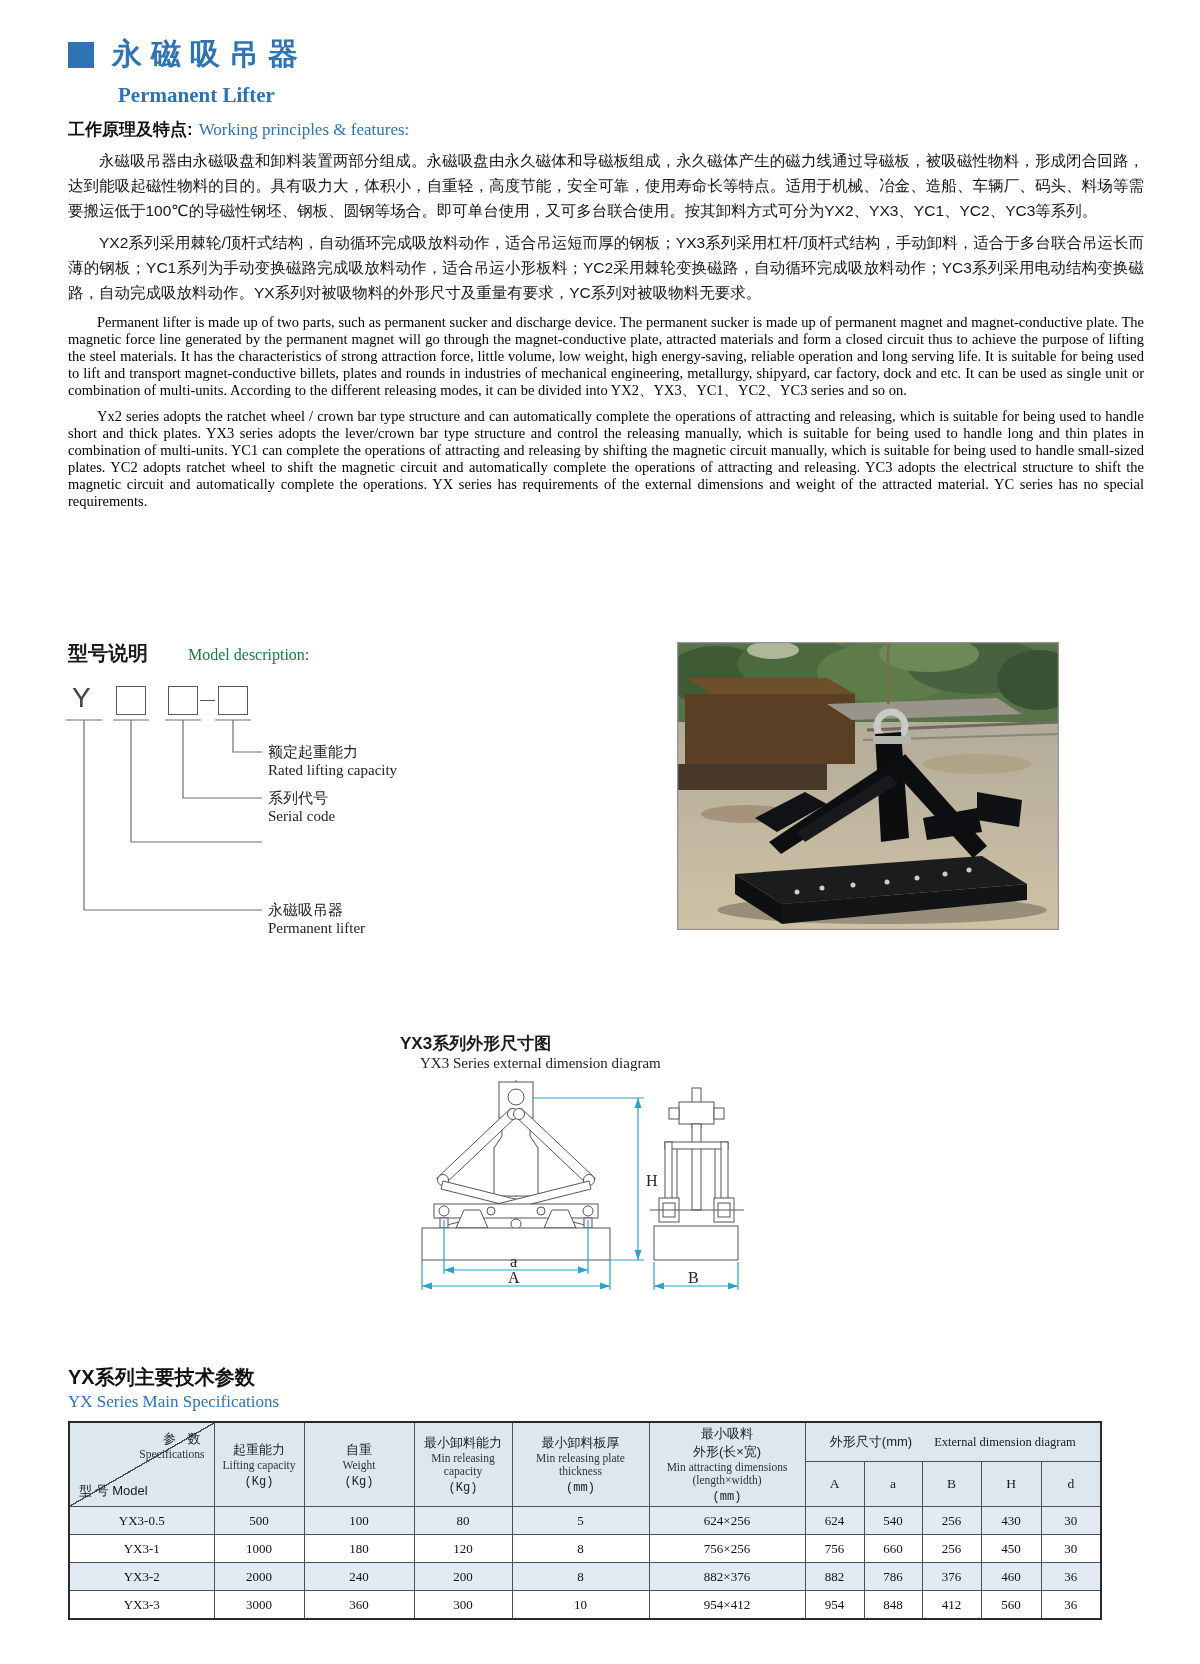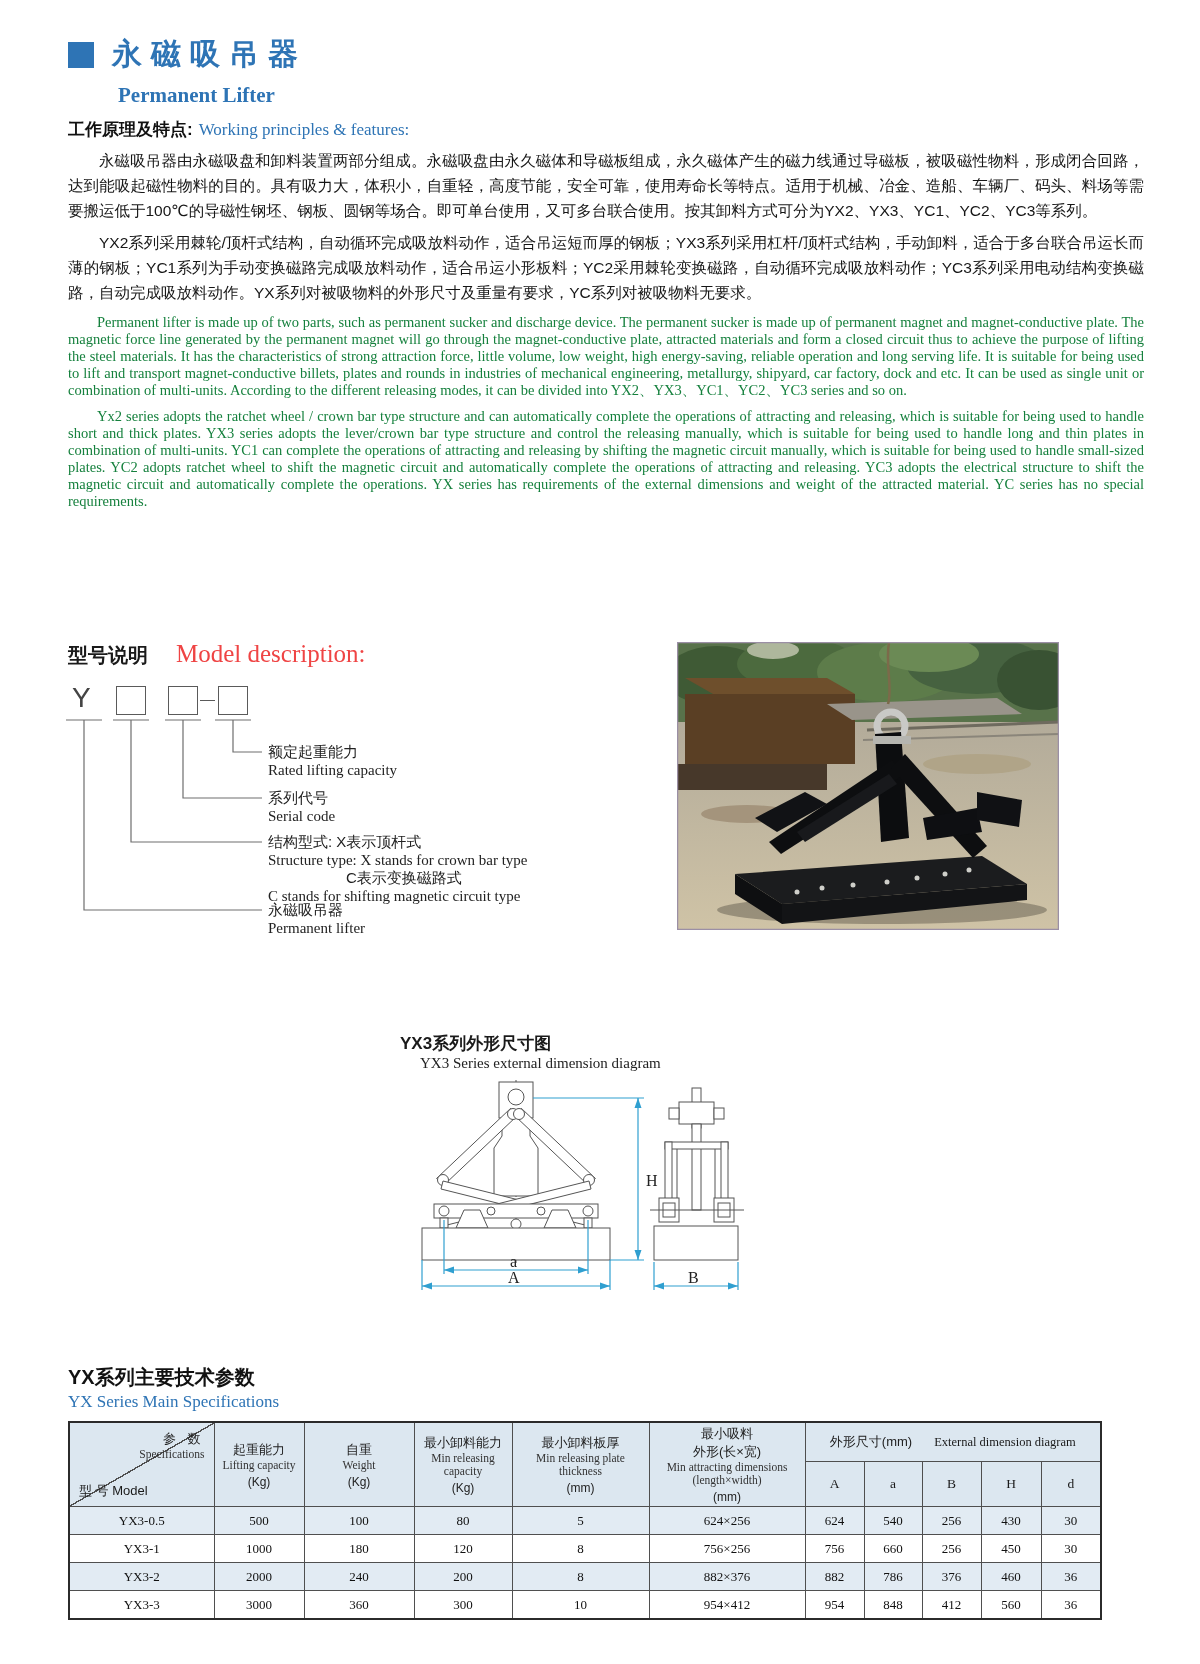--- a/index.html
+++ b/index.html
@@ -12,26 +12,26 @@
   .doc-title{font-size:30px;font-weight:bold;color:#2e74b5;letter-spacing:9px;}
   .doc-subtitle{margin:8px 0 0 50px;font-size:21px;font-weight:bold;color:#2e74b5;
                 font-family:"Liberation Serif","DejaVu Serif",serif;}
   
   .sec-working{position:absolute;top:118px;left:68px;width:1076px;}
   .sec-heading{font-size:17px;font-weight:bold;color:#111;}
   .sec-heading .en{font-family:"Liberation Serif","DejaVu Serif",serif;font-weight:normal;
                    color:#2e74b5;margin-left:6px;}
   .cn-para{font-size:15.5px;line-height:25px;text-align:justify;text-indent:2em;margin:7px 0 0 0;color:#161616;}
   .en-para{font-family:"Liberation Serif","DejaVu Serif",serif;font-size:14.5px;line-height:17px;
-           text-align:justify;text-indent:2em;margin:9px 0 0 0;color:#15803d;}
+           text-align:justify;text-indent:2em;margin:9px 0 0 0;color:#000000;}
   
   .sec-model{position:absolute;top:640px;left:0;width:1200px;height:334px;}
   .model-heading{position:absolute;left:68px;top:0;font-size:20px;font-weight:bold;}
   .model-heading .en{font-family:"Liberation Serif","DejaVu Serif",serif;font-weight:normal;
-                     font-size:25px;color:#ef4444;margin-left:28px;}
+                     font-size:16px;color:#15803d;margin-left:40px;}
   .code-y{position:absolute;left:72px;top:42px;font-size:28px;color:#444;}
   .code-box{position:absolute;top:46px;width:28px;height:27px;border:1.5px solid #5a5a5a;background:#fff;}
   .code-dash{position:absolute;left:200px;top:60px;width:15px;height:0;border-top:1.5px solid #5a5a5a;}
   .model-svg{position:absolute;left:0;top:0;}
   .mlabel{position:absolute;left:268px;font-size:15px;line-height:18px;color:#222;}
   .mlabel .en{font-family:"Liberation Serif","DejaVu Serif",serif;}
   .mlabel .cn2{padding-left:78px;}
   .photo{position:absolute;left:677px;top:2px;width:382px;height:288px;}
   
   .sec-diagram{position:absolute;top:1028px;left:0;width:1200px;height:300px;}
@@ -41,21 +41,21 @@
   .diag-svg{position:absolute;left:396px;top:50px;}
   
   .sec-table{position:absolute;top:1364px;left:68px;width:956px;}
   .tbl-title{font-size:20px;font-weight:bold;color:#111;}
   .tbl-sub{font-family:"Liberation Serif","DejaVu Serif",serif;font-size:17px;color:#2e74b5;margin:1px 0 9px 0;}
   table.spec{border-collapse:collapse;table-layout:fixed;width:1032px;border:2px solid #2b2b2b;}
   table.spec th,table.spec td{border:1px solid #4f4f4f;overflow:hidden;}
   thead th{background:#dce7f0;font-weight:normal;padding:2px 2px;vertical-align:middle;text-align:center;}
   .hcn{font-size:13px;color:#222;}
   .hen{font-family:"Liberation Serif","DejaVu Serif",serif;font-size:11.5px;color:#333;line-height:13px;}
-  .hunit{font-family:Liberation Sans, sans-serif;font-size:12px;color:#222;margin-top:3px;}
+  .hunit{font-family:Liberation Mono, monospace;font-size:12px;color:#222;margin-top:3px;}
   .ghdr{height:32px;}
   .ghdr .en{font-family:Liberation Serif, serif;font-size:12.5px;margin-left:22px;}
   .subhdr{height:38px;font-family:"Liberation Serif","DejaVu Serif",serif;font-size:13.5px;}
   tbody td{font-family:"Liberation Serif","DejaVu Serif",serif;font-size:13px;text-align:center;
            height:27px;padding:0;color:#111;background:#fff;}
   tbody tr.shaded td{background:#e2ebf3;}
   .corner{position:relative;background-color:#dce7f0;
           background-image:linear-gradient(to bottom right,transparent calc(50% - 0.7px),
              #4f4f4f calc(50% - 0.7px),#4f4f4f calc(50% + 0.7px),transparent calc(50% + 0.7px));}
   .corner-top{position:absolute;top:7px;right:9px;text-align:right;}
@@ -110,26 +110,20 @@
     <div class="code-dash"></div>
     <div class="code-box" style="left:218px"></div>
 
     <div class="mlabel" style="top:103px">
       <div>额定起重能力</div>
       <div class="en">Rated lifting capacity</div>
     </div>
     <div class="mlabel" style="top:149px">
       <div>系列代号</div>
       <div class="en">Serial code</div>
-    </div>
-    <div class="mlabel" style="top:193px">
-      <div>结构型式: X表示顶杆式</div>
-      <div class="en">Structure type: X stands for crown bar type</div>
-      <div class="cn2">C表示变换磁路式</div>
-      <div class="en">C stands for shifting magnetic circuit type</div>
     </div>
     <div class="mlabel" style="top:261px">
       <div>永磁吸吊器</div>
       <div class="en">Permanent lifter</div>
     </div>
 
     <svg class="photo" viewBox="0 0 382 288">
       <defs>
         <linearGradient id="ground" x1="0" y1="0" x2="0" y2="1">
           <stop offset="0" stop-color="#a8a295"></stop>

